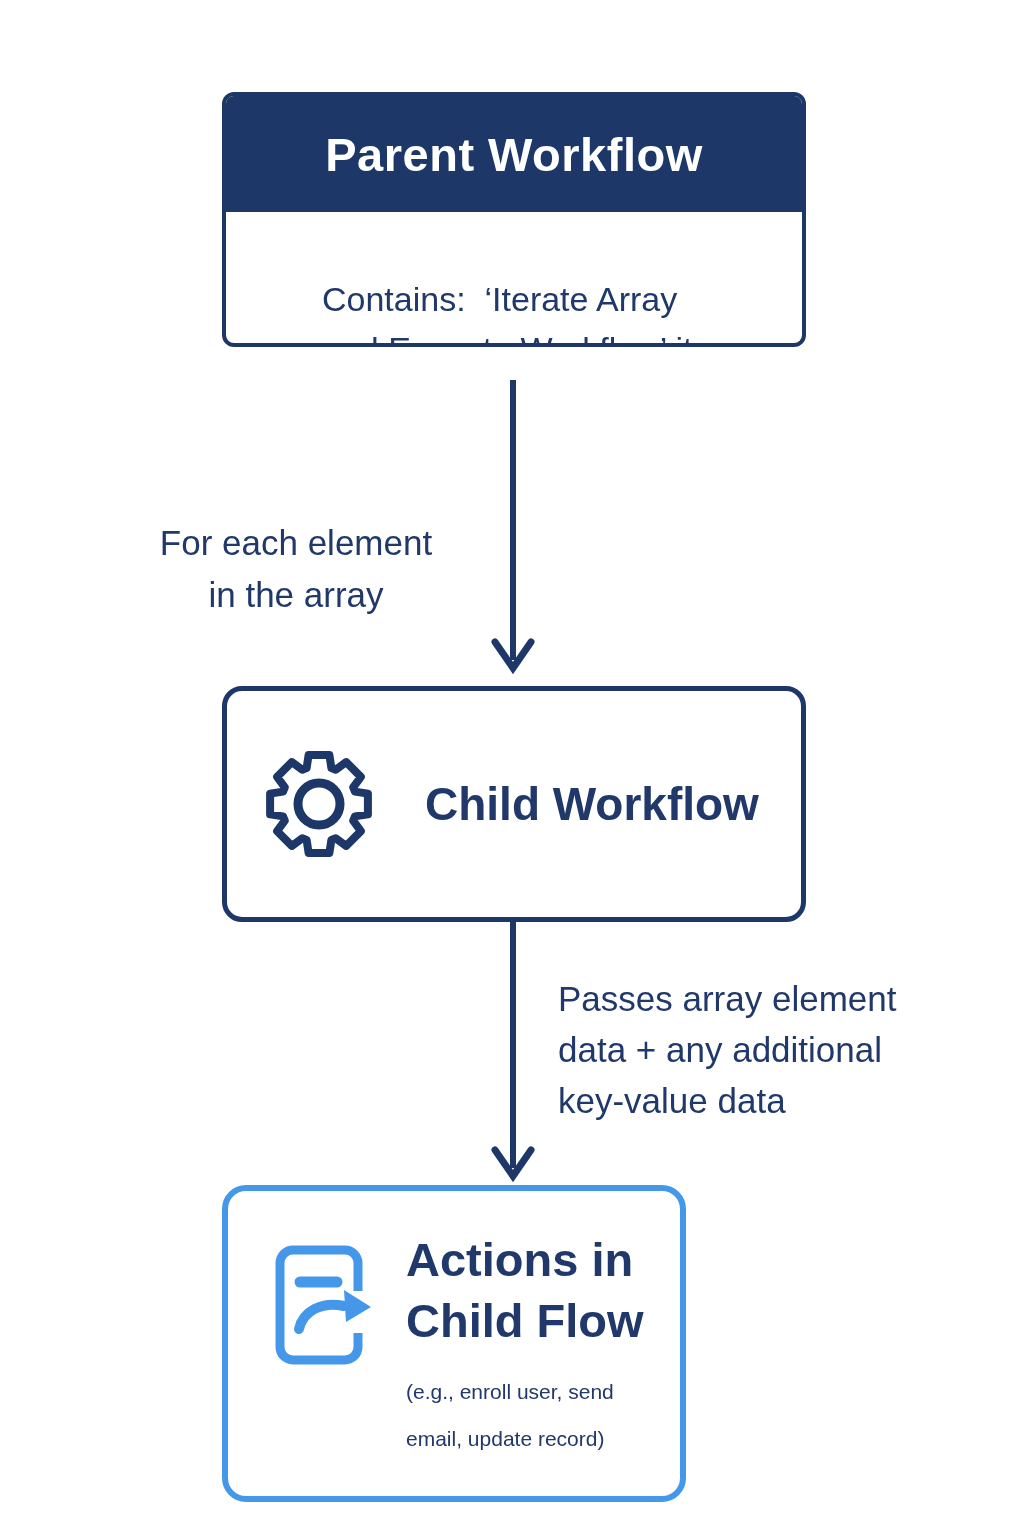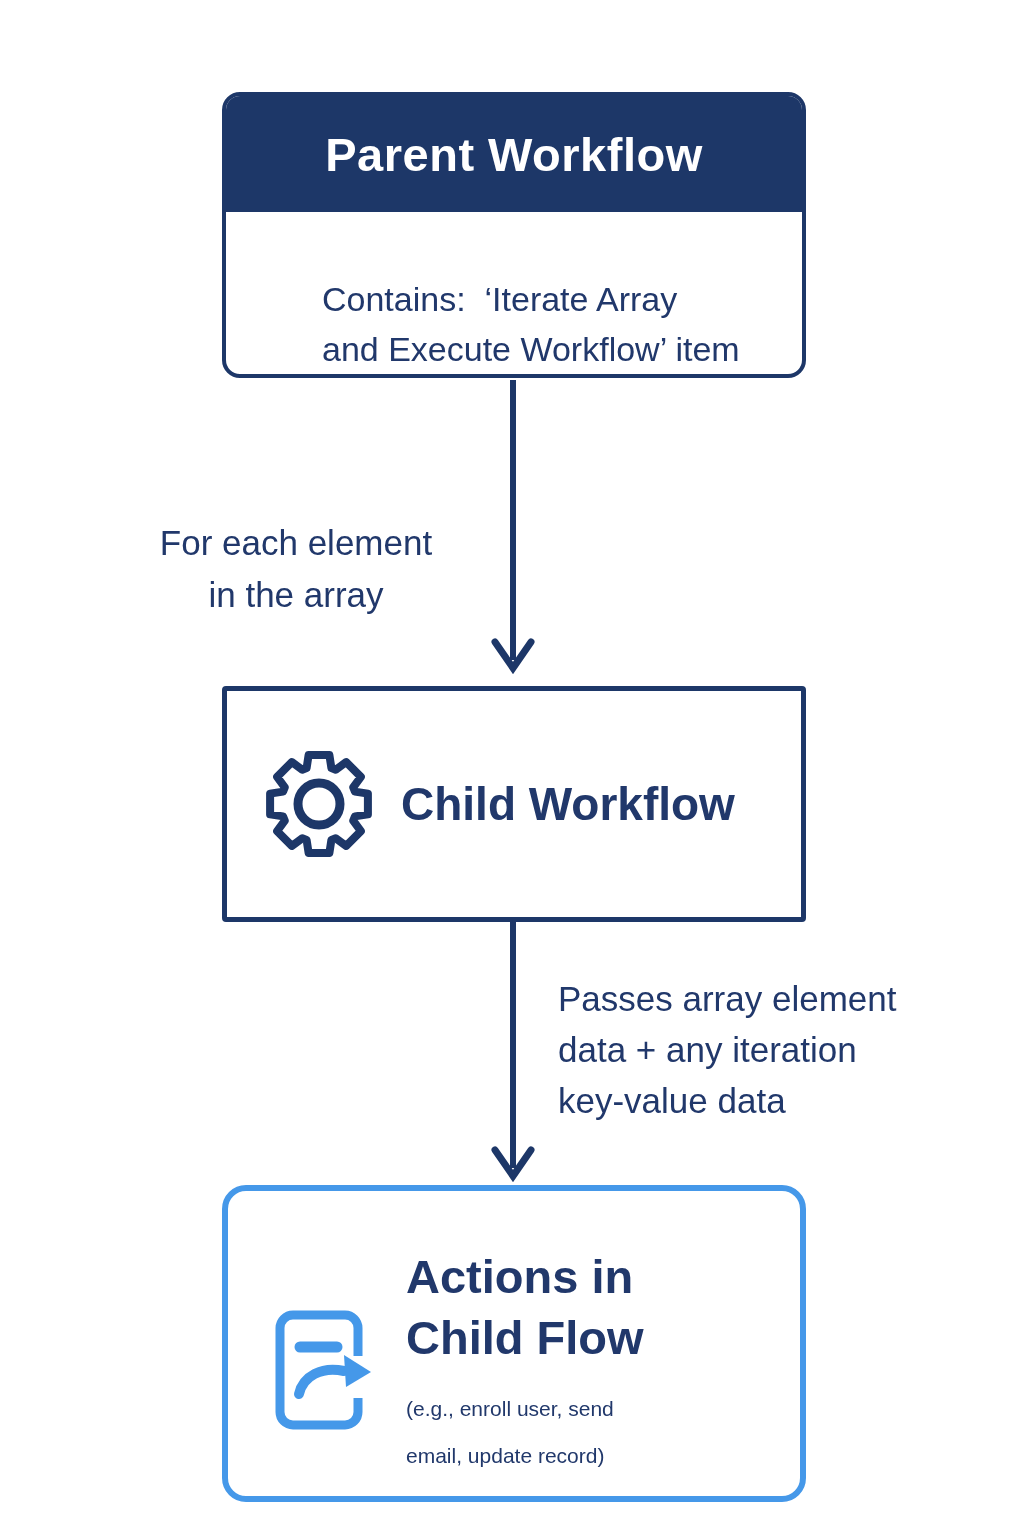--- a/index.html
+++ b/index.html
@@ -14,22 +14,22 @@
     width:1024px;height:1536px;
     background:var(--white);
     font-family:"Liberation Sans","DejaVu Sans",sans-serif;
     overflow:hidden;
   }
   .pre{white-space:pre-line;}
   .abs{position:absolute;}
 
   
   .parent-box{
-    left:222px;top:92px;width:584px;height:286px;
-    border:4px solid var(--navy);border-radius:18px;
+    left:222px;top:92px;width:584px;height:255px;
+    border:4px solid var(--navy);border-radius:12px;
     background:var(--white);overflow:hidden;
     box-sizing:border-box;
   }
   .parent-header{
     height:116px;background:var(--navy);
     display:flex;align-items:center;justify-content:center;
   }
   .parent-title{
     color:var(--white);font-size:47px;font-weight:bold;letter-spacing:0.5px;
   }
@@ -47,35 +47,35 @@
   
   .flow-label{
     color:var(--text);font-size:35px;line-height:52px;
   }
   .label1{left:116px;top:517px;width:360px;text-align:center;}
   .label2{left:558px;top:973px;text-align:left;line-height:51px;}
 
   
   .child-box{
     left:222px;top:686px;width:584px;height:236px;
-    border:5px solid var(--navy);border-radius:4px;
+    border:5px solid var(--navy);border-radius:20px;
     background:var(--white);box-sizing:border-box;
-    display:flex;align-items:center;
+    display:flex;align-items:center;gap:24px;
   }
   .gear-svg{width:112px;height:112px;margin-left:36px;flex:0 0 auto;color:var(--navy);}
   .child-text{margin-left:26px;}
   .child-title{font-size:46px;font-weight:bold;color:var(--text);}
   .child-subtitle{font-size:33px;line-height:45px;color:var(--text);margin-top:8px;}
 
   
   .actions-box{
-    left:222px;top:1185px;width:584px;height:317px;
+    left:222px;top:1185px;width:464px;height:317px;
     border:6px solid var(--light_blue);border-radius:24px;
     background:var(--white);box-sizing:border-box;
-    display:flex;align-items:center;
+    display:flex;align-items:flex-start;
   }
   .doc-svg{width:100px;height:122px;margin-left:46px;margin-top:54px;flex:0 0 auto;color:var(--light_blue);}
   .actions-text{margin-left:32px;margin-top:38px;}
   .actions-title{font-size:47px;font-weight:bold;line-height:61px;color:var(--text);}
   .actions-subtitle{font-size:21px;line-height:47px;color:var(--text);margin-top:17px;}
 </style>
 </head>
 <body>
 
 <div class="diagram">
@@ -105,21 +105,21 @@
     <div class="child-text">
       <div class="child-title">Child Workflow</div>
     </div>
   </div>
 
   <svg class="abs arrow arrow2" width="52" height="262" viewBox="0 0 52 262" fill="none">
     <line x1="26" y1="0" x2="26" y2="246" stroke="currentColor" stroke-width="6"></line>
     <polyline points="8,228 26,254 44,228" stroke="currentColor" stroke-width="7" fill="none" stroke-linecap="round" stroke-linejoin="miter"></polyline>
   </svg>
   <div class="abs flow-label label2 pre">Passes array element
-data + any iteration
+data + any additional
 key-value data</div>
 
   <div class="abs actions-box">
     <svg class="doc-svg" viewBox="0 0 100 122" fill="none">
       <rect x="6" y="5" width="78" height="110" rx="13" stroke="currentColor" stroke-width="9"></rect>
       <rect x="72" y="46" width="24" height="42" fill="#ffffff" stroke="none"></rect>
       <line x1="26" y1="37" x2="63" y2="37" stroke="currentColor" stroke-width="11" stroke-linecap="round"></line>
       <path d="M 25,84 C 29,66 48,56 70,61" stroke="currentColor" stroke-width="10" stroke-linecap="round"></path>
       <polygon points="70,45 97,62 72,77" fill="currentColor"></polygon>
     </svg>

